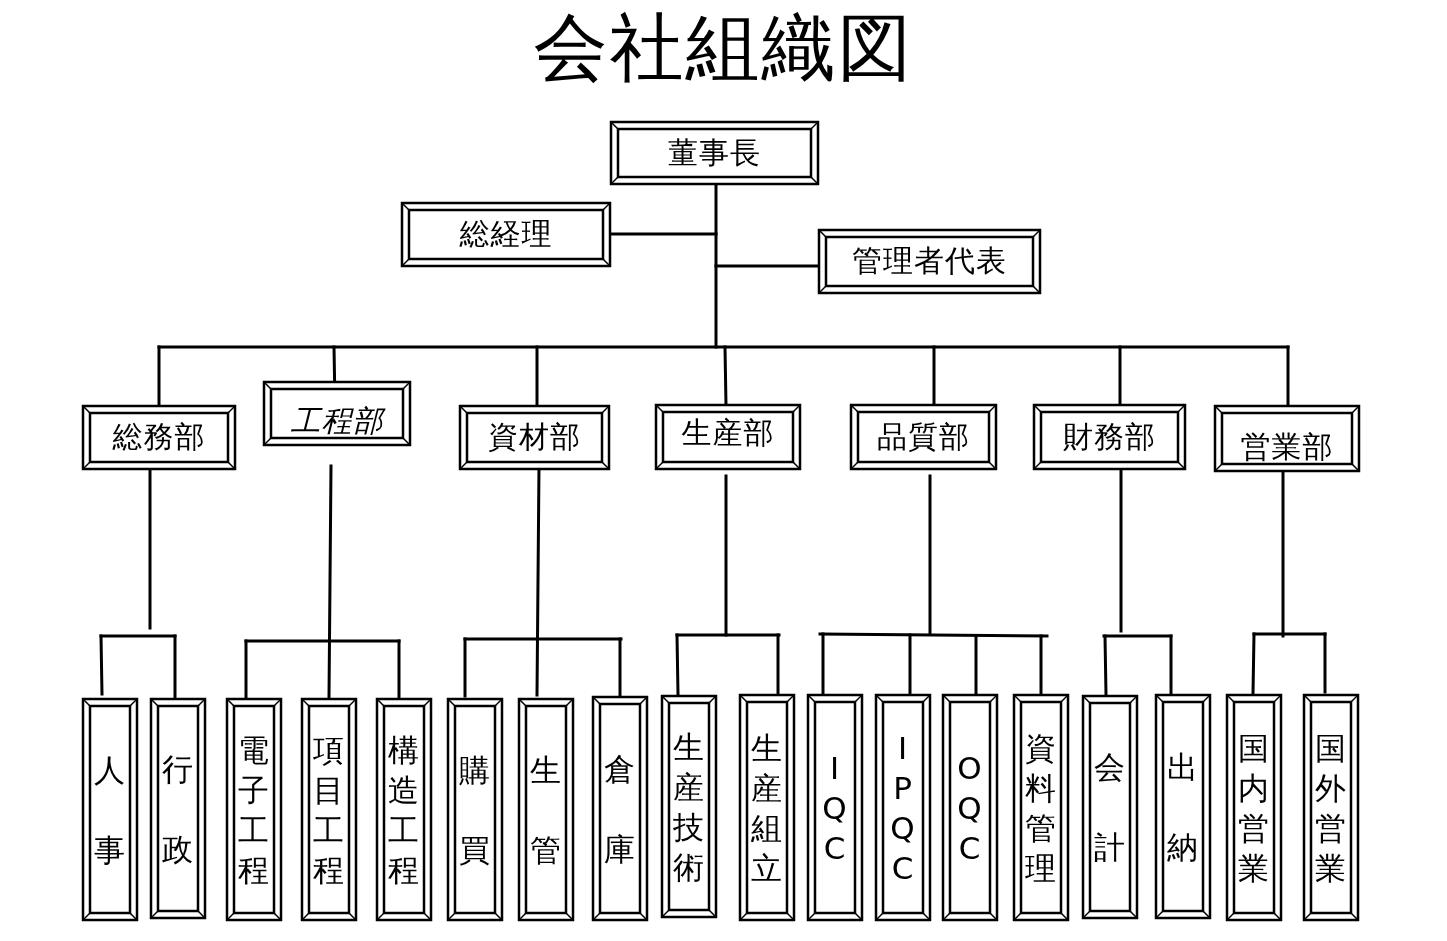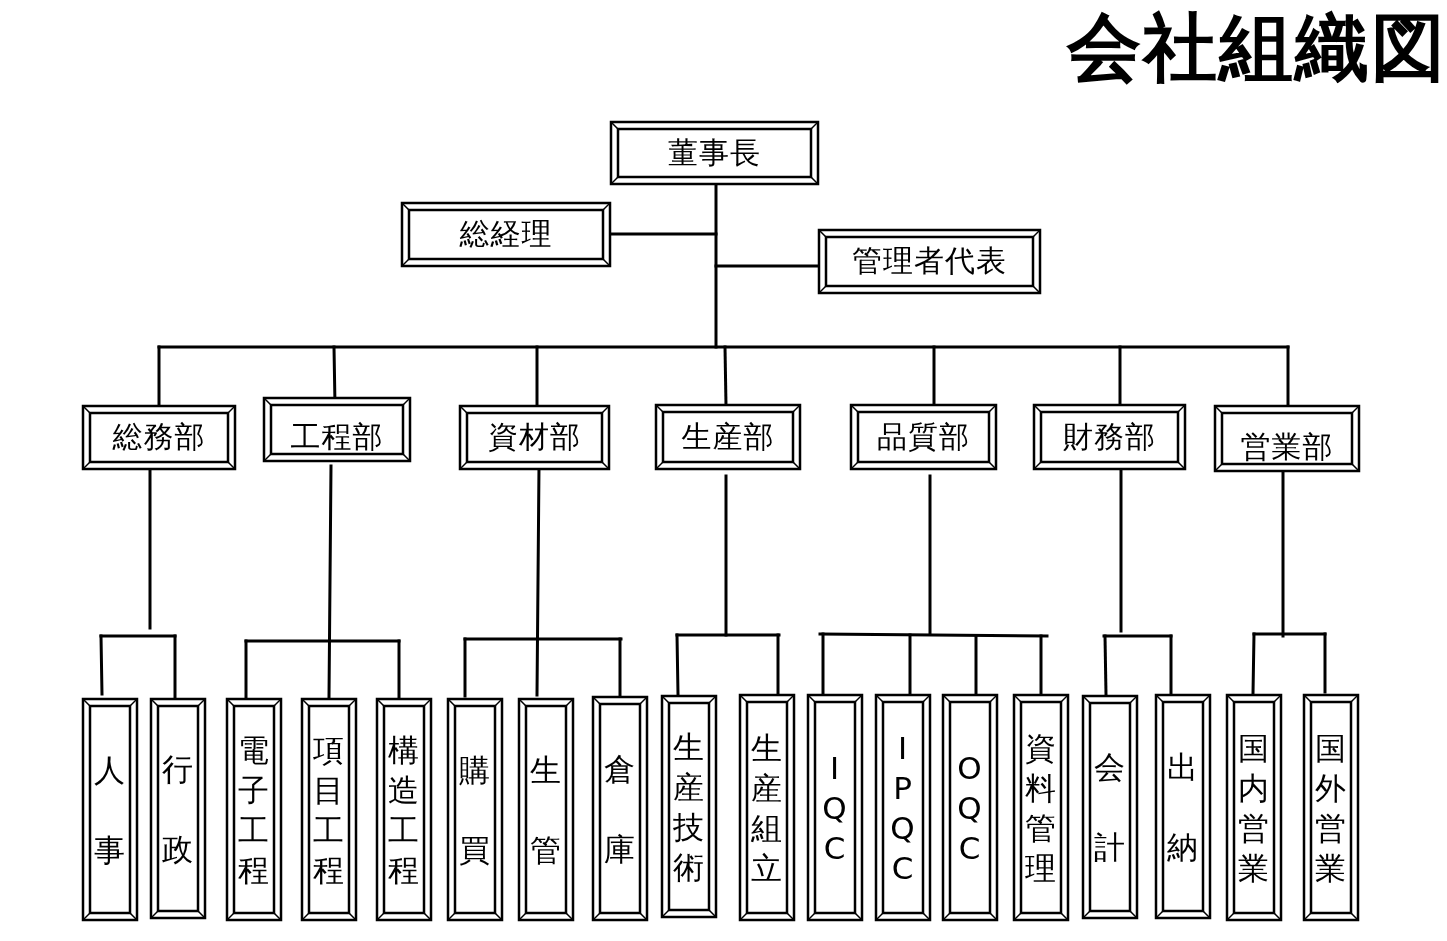--- a/index.html
+++ b/index.html
@@ -1,19 +1,19 @@
 <!DOCTYPE html>
 <html><head>
 <meta charset="utf-8">
 <style>
   html, body { margin: 0; padding: 0; background: #ffffff; }
   body { width: 1447px; height: 941px; position: relative; overflow: hidden;
          font-family: "DejaVu Sans", "Liberation Sans", sans-serif; color: #000; }
-  #title { position: absolute; left: 0; width: 1447px; top: 2px; text-align: right;
-           font-size: 74px; font-weight: bold; letter-spacing: 2px; line-height: 90px; }
+  #title { position: absolute; left: 0; width: 1447px; top: 2px; text-align: center;
+           font-size: 74px; font-weight: normal; letter-spacing: 2px; line-height: 90px; }
   #lines { position: absolute; left: 0; top: 0; }
   .box { position: absolute; box-sizing: border-box; }
   .box svg.frame { position: absolute; left: 0; top: 0; width: 100%; height: 100%; overflow: visible; }
   .box .label { position: absolute; left: 0; top: 0; right: 0; bottom: 0;
                 display: flex; align-items: center; justify-content: center;
                 font-size: 30px; letter-spacing: 1px; }
   .box.vert .label { flex-direction: column; writing-mode: horizontal-tb;
                      font-size: 31px; line-height: 40px; text-align: center; }
   .box.vert .label span { display: block; }
   .box.vert.spaced .label { line-height: 80px; }
@@ -118,21 +118,21 @@
   <svg class="frame">
       <rect x="1" y="1" width="152" height="63" fill="#fff" stroke="#000000" stroke-width="2.5"></rect>
       <rect x="8" y="8" width="138" height="49" fill="none" stroke="#000000" stroke-width="2.5"></rect>
       <line x1="1" y1="1" x2="8" y2="8" stroke="#000000" stroke-width="1.5"></line>
       <line x1="153" y1="1" x2="146" y2="8" stroke="#000000" stroke-width="1.5"></line>
       <line x1="1" y1="64" x2="8" y2="57" stroke="#000000" stroke-width="1.5"></line>
       <line x1="153" y1="64" x2="146" y2="57" stroke="#000000" stroke-width="1.5"></line>
     </svg>
   <div class="label">総務部</div>
 </div>
-<div class="box dept" style="left:263px; top:397px; width:148px; height:80px;">
+<div class="box dept" style="left:263px; top:381px; width:148px; height:80px;font-style:italic;">
   <svg class="frame">
       <rect x="1" y="1" width="146" height="63" fill="#fff" stroke="#000000" stroke-width="2.5"></rect>
       <rect x="8" y="8" width="132" height="49" fill="none" stroke="#000000" stroke-width="2.5"></rect>
       <line x1="1" y1="1" x2="8" y2="8" stroke="#000000" stroke-width="1.5"></line>
       <line x1="147" y1="1" x2="140" y2="8" stroke="#000000" stroke-width="1.5"></line>
       <line x1="1" y1="64" x2="8" y2="57" stroke="#000000" stroke-width="1.5"></line>
       <line x1="147" y1="64" x2="140" y2="57" stroke="#000000" stroke-width="1.5"></line>
     </svg>
   <div class="label">工程部</div>
 </div>
@@ -140,21 +140,21 @@
   <svg class="frame">
       <rect x="1" y="1" width="149" height="63" fill="#fff" stroke="#000000" stroke-width="2.5"></rect>
       <rect x="8" y="8" width="135" height="49" fill="none" stroke="#000000" stroke-width="2.5"></rect>
       <line x1="1" y1="1" x2="8" y2="8" stroke="#000000" stroke-width="1.5"></line>
       <line x1="150" y1="1" x2="143" y2="8" stroke="#000000" stroke-width="1.5"></line>
       <line x1="1" y1="64" x2="8" y2="57" stroke="#000000" stroke-width="1.5"></line>
       <line x1="150" y1="64" x2="143" y2="57" stroke="#000000" stroke-width="1.5"></line>
     </svg>
   <div class="label">資材部</div>
 </div>
-<div class="box dept" style="left:655px; top:404px; width:146px; height:66px;">
+<div class="box dept" style="left:655px; top:404px; width:146px; height:58px;">
   <svg class="frame">
       <rect x="1" y="1" width="144" height="64" fill="#fff" stroke="#000000" stroke-width="2.5"></rect>
       <rect x="8" y="8" width="130" height="50" fill="none" stroke="#000000" stroke-width="2.5"></rect>
       <line x1="1" y1="1" x2="8" y2="8" stroke="#000000" stroke-width="1.5"></line>
       <line x1="145" y1="1" x2="138" y2="8" stroke="#000000" stroke-width="1.5"></line>
       <line x1="1" y1="65" x2="8" y2="58" stroke="#000000" stroke-width="1.5"></line>
       <line x1="145" y1="65" x2="138" y2="58" stroke="#000000" stroke-width="1.5"></line>
     </svg>
   <div class="label">生産部</div>
 </div>

